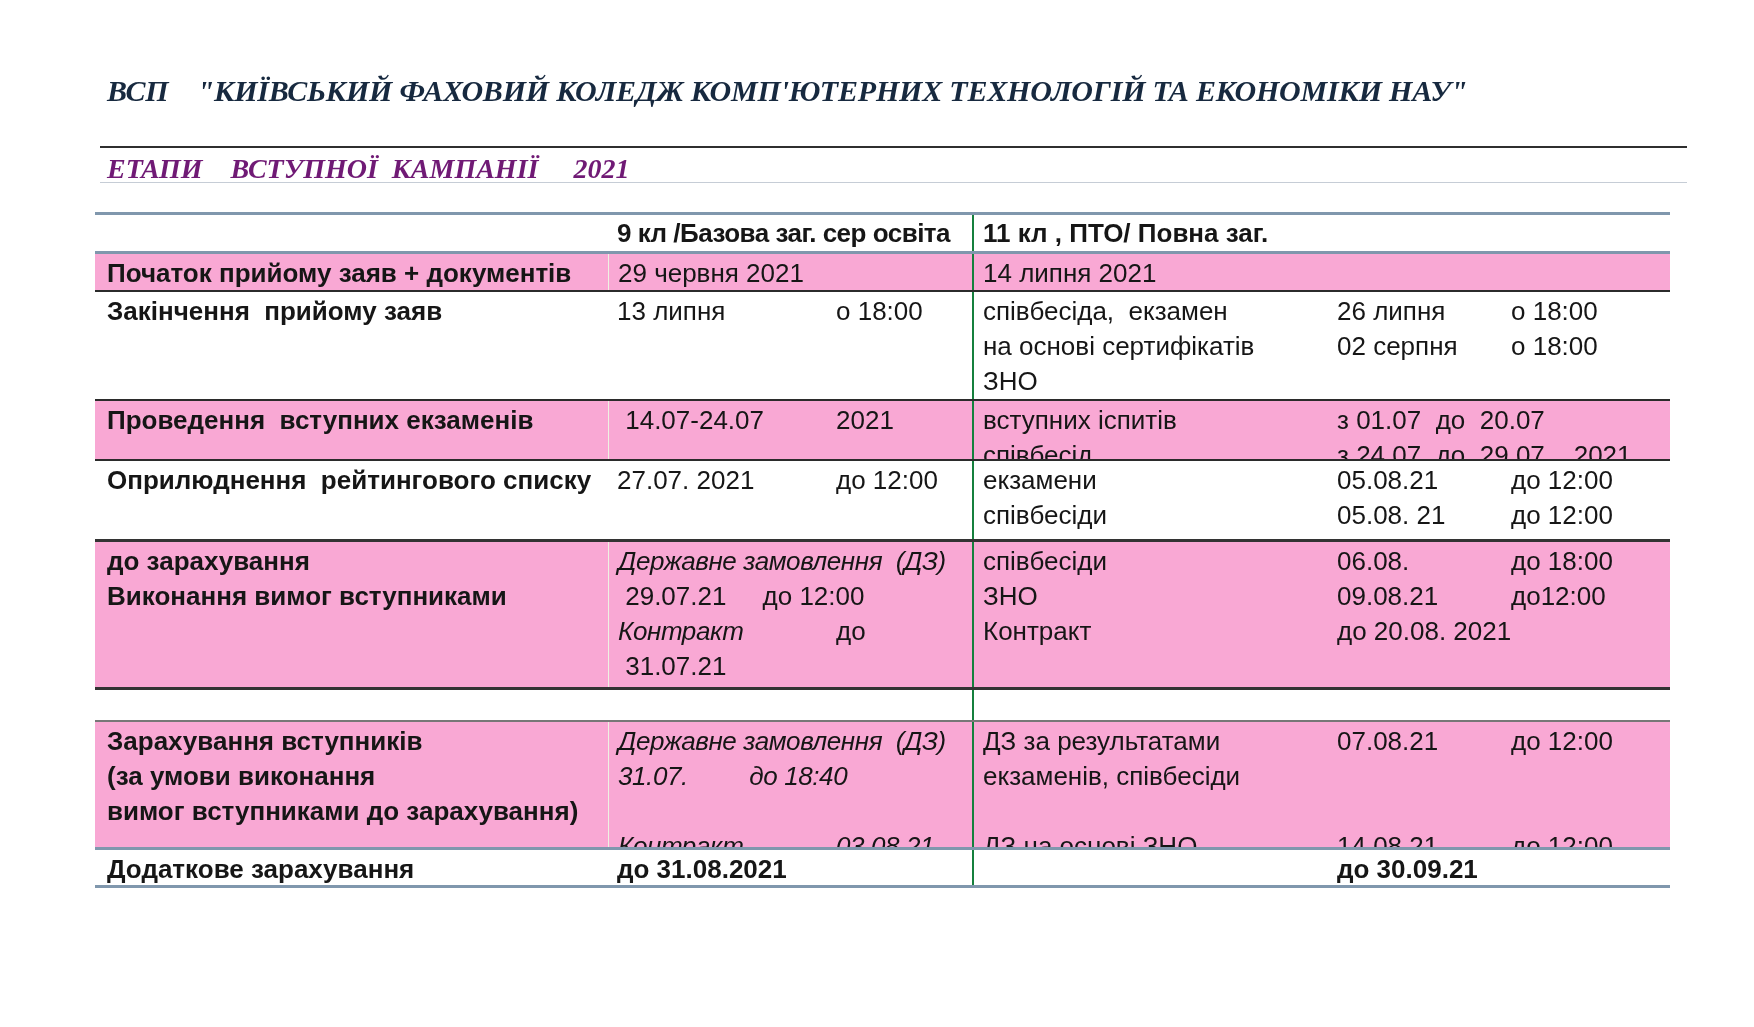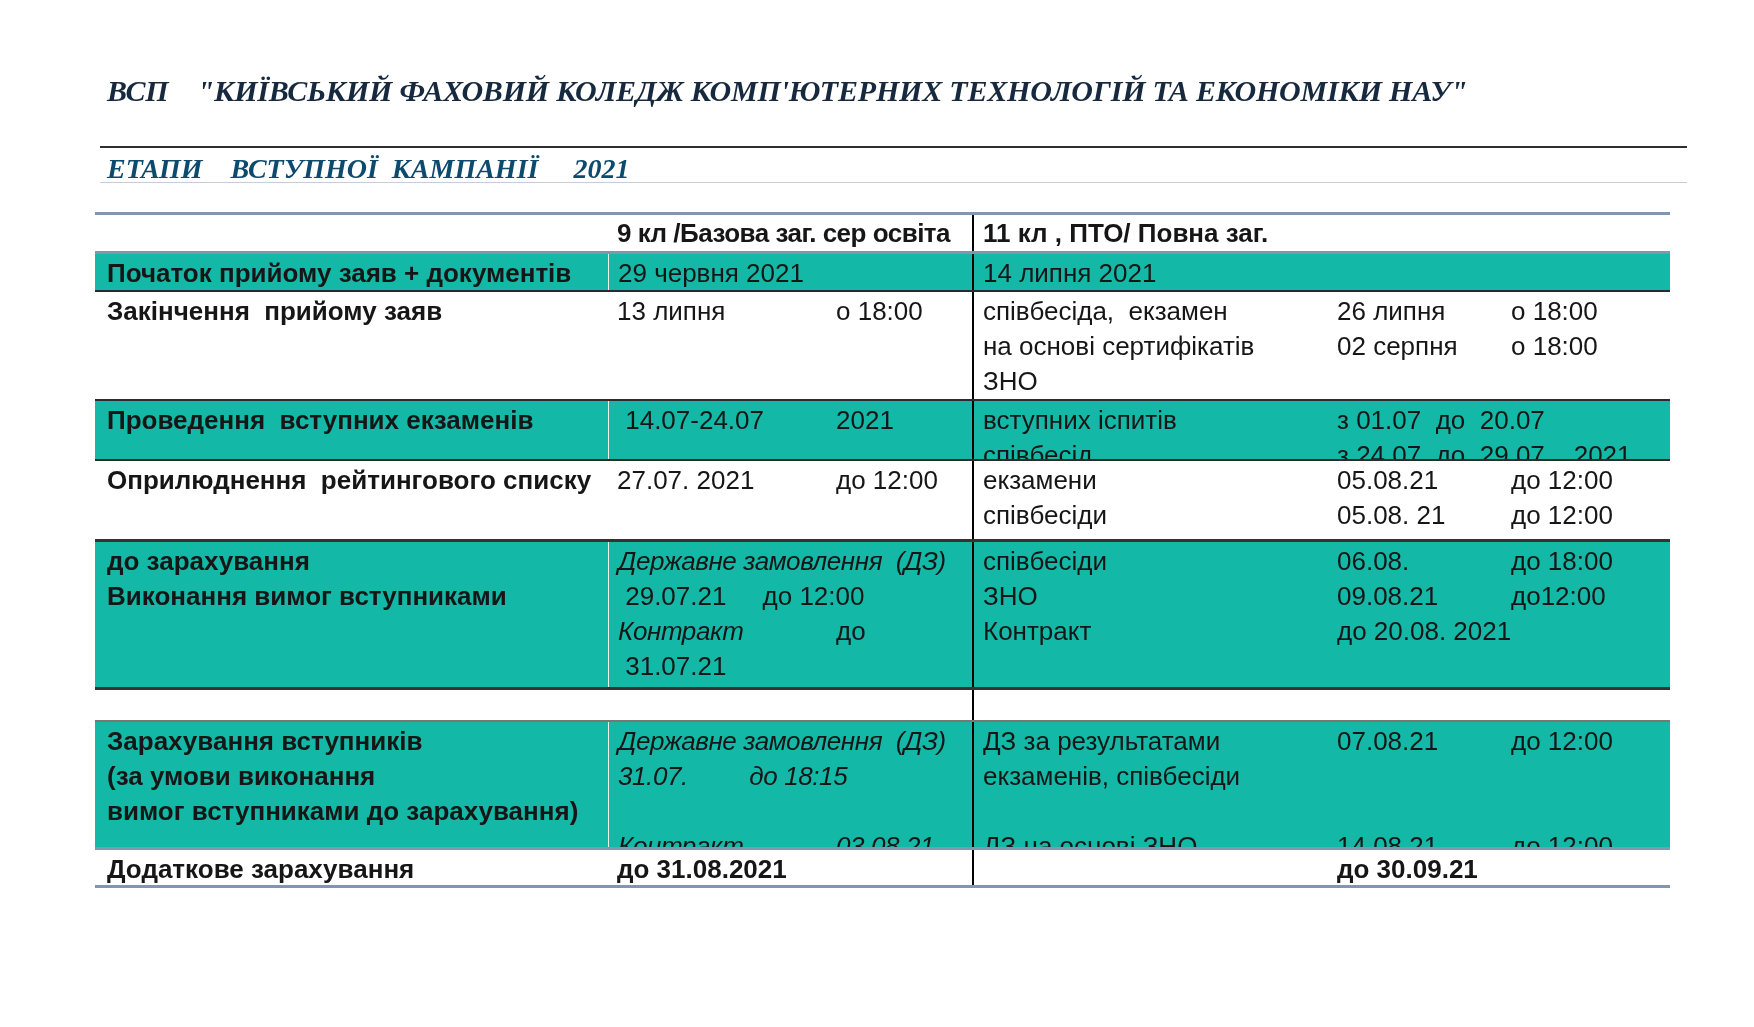--- a/index.html
+++ b/index.html
@@ -16,36 +16,36 @@
     color: #17293f; white-space: pre; letter-spacing: -0.2px;
   }
   .rule-dark {
     position: absolute; left: 100px; top: 146px; width: 1587px;
     border-top: 2px solid #2f2f2f;
   }
   .doc-subtitle {
     position: absolute; left: 107px; top: 153px;
     font-family: "Liberation Serif", "DejaVu Serif", serif;
     font-style: italic; font-weight: bold; font-size: 28px;
-    color: #0c4a6e; white-space: pre;
+    color: #701a75; white-space: pre;
   }
   .rule-light {
     position: absolute; left: 100px; top: 182px; width: 1587px;
     border-top: 1px solid #c6cdd6;
   }
   .tbl {
     position: absolute; left: 95px; top: 212px; width: 1575px;
     border-top: 3px solid #8097ad;
   }
   .row { display: grid; grid-template-columns: 513px 364px 698px; }
   .c  { padding-top: 2px; font-size: 26px; line-height: 35px; overflow: hidden; }
   .c1 { font-weight: bold; padding-left: 12px; padding-right: 6px; }
   .c2 { padding-left: 9px; padding-right: 18px; }
-  .c3 { border-left: 2px solid #000000; padding-left: 9px; padding-right: 36px; }
-  .green { background: #14b8a6; }
+  .c3 { border-left: 2px solid #15803d; padding-left: 9px; padding-right: 36px; }
+  .green { background: #f9a8d4; }
   .green .c2 { border-left: 1px solid #eef2e2; }
   .row-header { height: 39px; border-bottom: 3px solid #8097ad; }
   .row-header .c { font-weight: bold; line-height: 36px; padding-top: 0; }
   .row-header .c2 { letter-spacing: -0.5px; }
   .r0 { height: 38px;  border-bottom: 2px solid #2b2b2b; }
   .r0 .c { line-height: 34px; }
   .r1 { height: 109px; border-bottom: 2px solid #2b2b2b; }
   .r2 { height: 60px;  border-bottom: 2px solid #2b2b2b; }
   .r3 { height: 81px;  border-bottom: 3px solid #333333; }
   .r4 { height: 148px; border-bottom: 3px solid #333333; }
@@ -224,21 +224,21 @@
     <div class="c c1">
       <div class="lbl">Зарахування вступників</div>
       <div class="lbl">(за умови виконання</div>
       <div class="lbl">вимог вступниками до зарахування)</div>
     </div>
     <div class="c c2">
       <div class="c2line">
         <span class="l it full">Державне замовлення  (ДЗ)</span>
       </div>
       <div class="c2line">
-        <span class="l it full">31.07.         до 18:15</span>
+        <span class="l it full">31.07.         до 18:40</span>
       </div>
       <div class="blank-line"></div>
       <div class="c2line">
         <span class="l it">Контракт</span>
         <span class="r it">03.08.21</span>
       </div>
     </div>
     <div class="c c3">
       <div class="c3line">
         <span class="lab">ДЗ за результатами</span>

